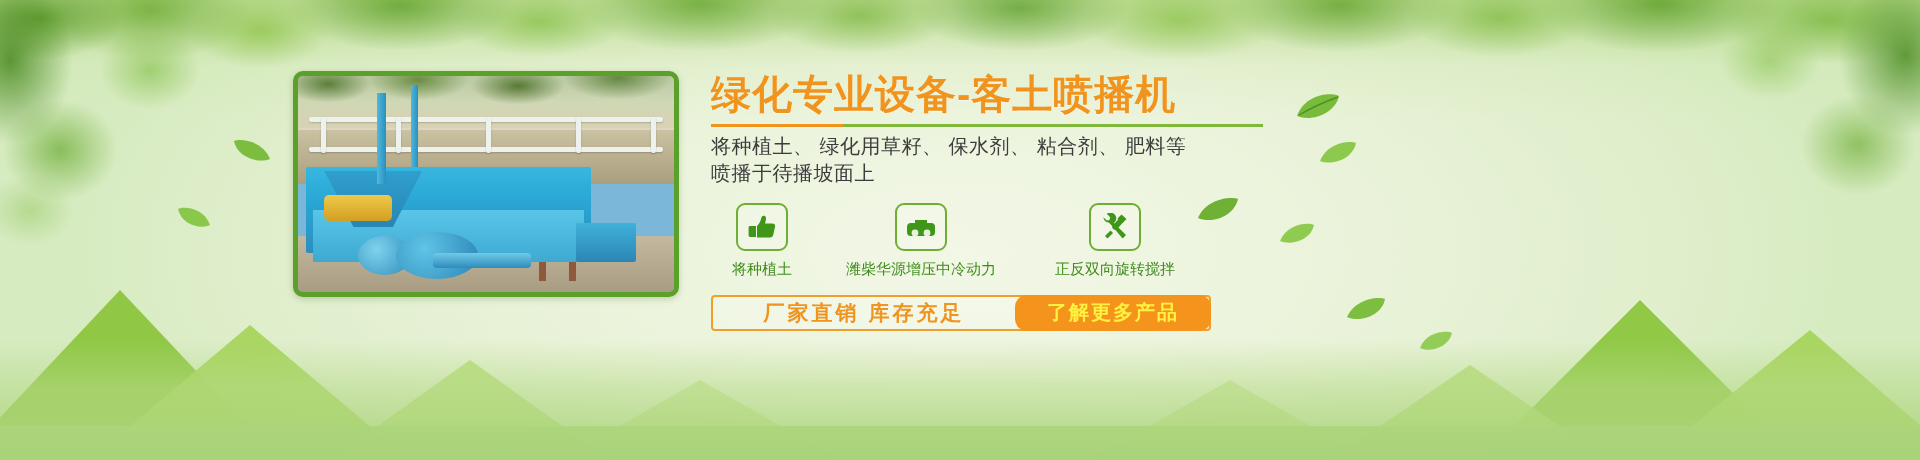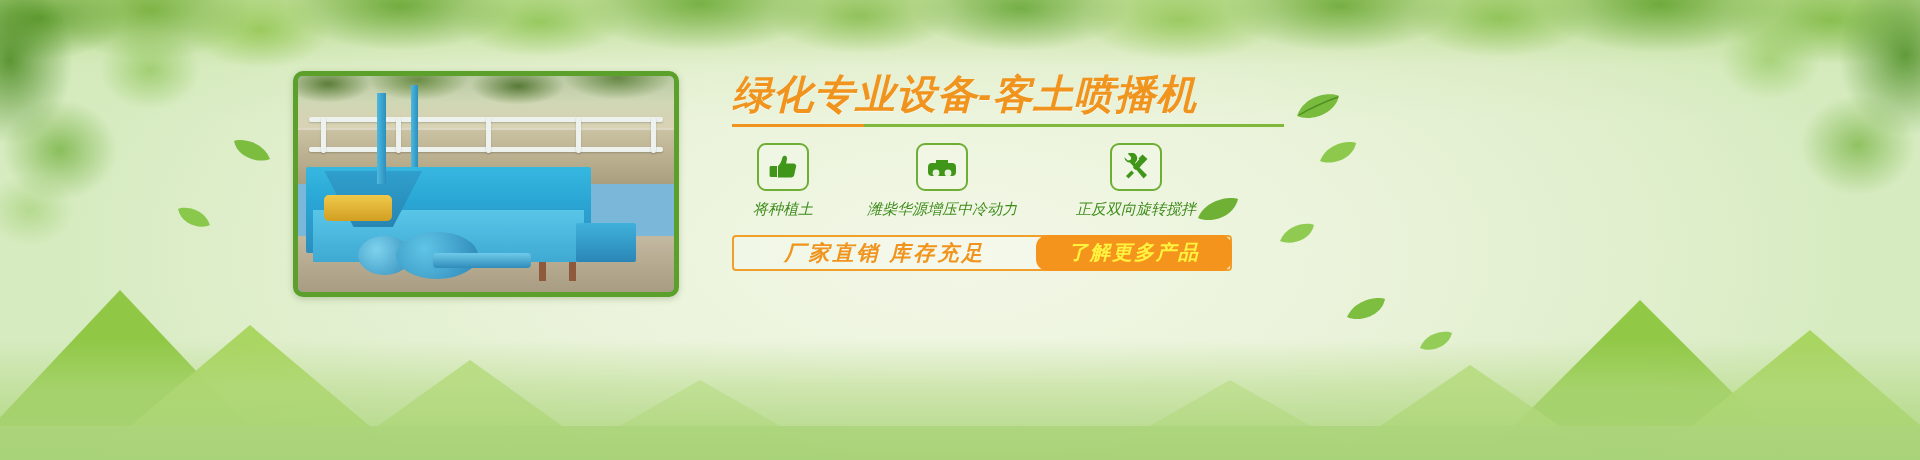--- a/index.html
+++ b/index.html
@@ -99,21 +99,21 @@
   .ph-tank{position:absolute;left:7%;top:55%;width:18%;height:12%;
     background:linear-gradient(to bottom,#f0c94a,#d19f22);border-radius:5px;}
   .ph-mast{position:absolute;left:21%;top:8%;width:9px;height:42%;
     background:linear-gradient(to right,#4fb9de,#2a8fbe);}
   .ph-mast2{position:absolute;left:30%;top:4%;width:7px;height:38%;
     background:linear-gradient(to right,#4fb9de,#2a8fbe);}
   .ph-box{position:absolute;left:74%;top:68%;width:16%;height:18%;
     background:linear-gradient(to bottom,#3fb1da,#2b86b6);border-radius:2px;}
   .ph-leg{position:absolute;width:7px;height:9%;background:#8e5a3b;bottom:5%;}
   
-  .content{position:absolute;left:732px;top:72px;width:620px;font-style:italic;}
+  .content{position:absolute;left:711px;top:72px;width:620px;}
   .title{
     font-size:40px;font-weight:bold;letter-spacing:1px;
     color:#f0941e;line-height:1.12;white-space:nowrap;
     text-shadow:0 1px 0 rgba(255,255,255,.55);
   }
   .rule{
     margin:7px 0 6px 0;height:3px;width:552px;
     background:linear-gradient(to right,#f0941e 0%,#f0941e 24%,#7fb83a 24%,#7fb83a 100%);
   }
   .subtitle{
@@ -245,20 +245,24 @@
       <div class="ph-leg" style="left:64%;"></div>
       <div class="ph-leg" style="left:72%;"></div>
     </div>
   </div>
 
   <div class="content">
 
     <div class="title">绿化专业设备-客土喷播机</div>
     <div class="rule"></div>
 
+    <div class="subtitle">
+      <div>将种植土、 绿化用草籽、 保水剂、 粘合剂、 肥料等</div>
+      <div>喷播于待播坡面上</div>
+    </div>
 
     <div class="features">
 
       <div class="feature f1">
         <div class="fic">
           <span>
             <svg width="30" height="26" viewBox="0 0 30 26">
               <path d="M3 12 h6 v11 H3 a1.4 1.4 0 0 1-1.4-1.4 V13.4 A1.4 1.4 0 0 1 3 12 Z" fill="#3f9618"></path>
               <path d="M10 12 C12 10 13.5 7.5 14 5 C14.4 2.6 15.6 1.4 17.2 1.8 C18.8 2.2 19.3 3.8 18.9 5.6 L18.1 9.4 h7.3 c1.9 0 3.1 1.5 2.7 3.2 l-1.9 8.4 c-.3 1.5-1.6 2.5-3.1 2.5 H10 Z" fill="#3f9618"></path>
             </svg>

